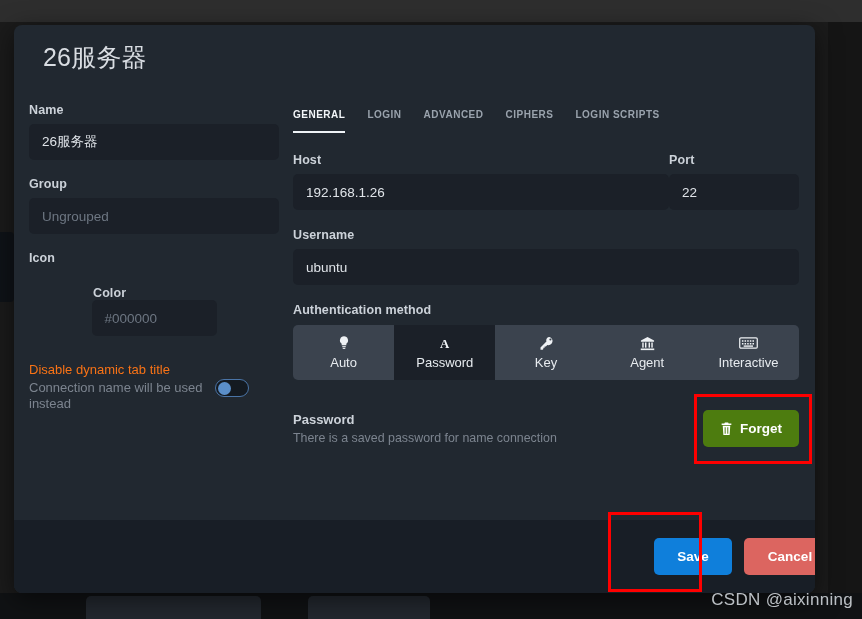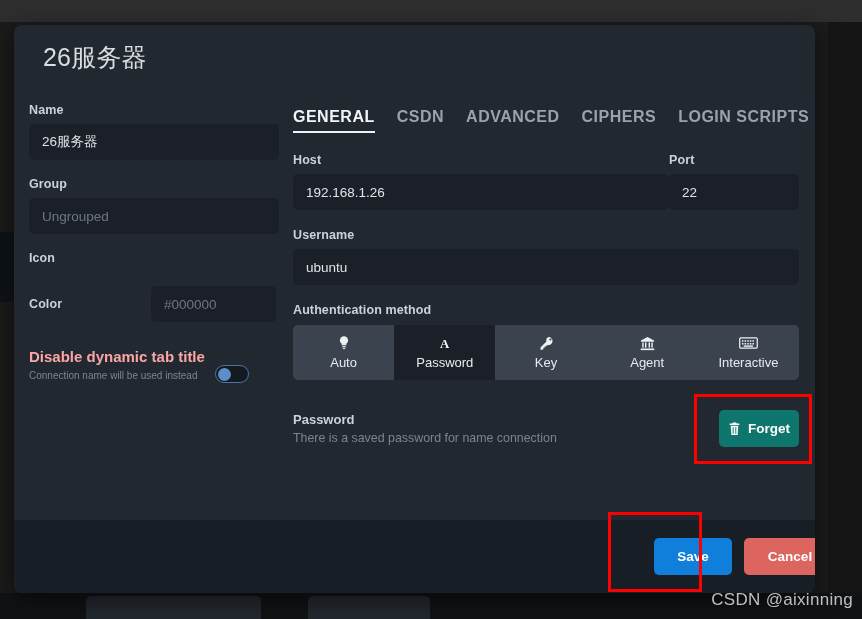--- a/index.html
+++ b/index.html
@@ -95,54 +95,54 @@
 
   .icon-input {
     position: relative;
   }
   .icon-input .glyph {
     position: absolute; right: 12px; top: 50%; transform: translateY(-50%);
     color: #cfd5db; line-height: 0;
   }
 
   .color-row {
-    display: flex; align-items: center; margin-top: 21px;
+    display: flex; align-items: center; margin-top: 21px; flex-direction: column;
   }
   .color-row .field-label { margin-bottom: 0; width: 122px; flex: none; }
   .color-row .input { width: 125px; }
 
   .toggle-row {
     display: flex; align-items: flex-start; margin-top: 26px;
   }
   .toggle-texts { width: 178px; }
-  .toggle-title { font-size: 15px; color: #fca5a5; font-weight: bold; }
+  .toggle-title { font-size: 13px; color: #f97316; font-weight: normal; }
   .toggle-sub {
-    font-size: 10px; color: #7c848f; line-height: 16px; margin-top: 3px;
+    font-size: 13px; color: #7c848f; line-height: 16px; margin-top: 3px;
   }
   .switch {
     width: 34px; height: 18px; border-radius: 9px;
     background: #141a21; border: 1px solid #4a74a6;
     position: relative; flex: none; margin-top: 17px; margin-left: 8px;
   }
   .switch .knob {
     position: absolute; left: 2px; top: 2px;
     width: 13px; height: 13px; border-radius: 50%;
     background: #5b8fc9;
   }
 
   
   .right-col {
     position: absolute; left: 279px; top: 0; width: 506px;
   }
   .tabs {
     display: flex; gap: 22px; align-items: flex-end; height: 30px;
   }
   .tab {
-    font-size: 16px; font-weight: bold; letter-spacing: .5px;
-    color: #9aa3ad; padding-bottom: 7px; position: relative; cursor: pointer;
+    font-size: 10px; font-weight: bold; letter-spacing: .5px;
+    color: #9aa3ad; padding-bottom: 13px; position: relative; cursor: pointer;
     white-space: nowrap;
   }
   .tab.active { color: #f2f5f8; }
   .tab.active::after {
     content: ""; position: absolute; left: 0; right: 0; bottom: 0;
     height: 2px; background: #eef2f6;
   }
 
   .host-port-row { display: flex; margin-top: 20px; }
   .host-group { flex: 1; }
@@ -174,21 +174,21 @@
   .pw-title { font-size: 13px; color: #ccd2d9; font-weight: bold; }
   .pw-sub { font-size: 12.4px; color: #7c848f; margin-top: 4px; }
 
   .btn {
     border: none; border-radius: 5px; cursor: pointer;
     font-family: "Liberation Sans", sans-serif;
     font-weight: bold; color: #fff;
     display: inline-flex; align-items: center; justify-content: center;
     gap: 7px;
   }
-  .btn-forget { background: #0f766e; height: 37px; padding: 0 9px; font-size: 13.5px; }
+  .btn-forget { background: #4d7c0f; height: 37px; padding: 0 17px; font-size: 13.5px; }
   .btn-save   { background: #0f7fdb; height: 37px; width: 78px; font-size: 13.5px; }
   .btn-cancel { background: #dc6560; height: 37px; width: 92px; font-size: 13.5px; }
 
   
   .modal-footer {
     position: absolute; left: 0; bottom: 0; width: 839px; height: 73px;
     background: #181e26;
     display: flex; align-items: center; justify-content: flex-end;
     gap: 12px; padding-right: 17px;
   }
@@ -253,21 +253,21 @@
             <div class="knob"></div>
           </div>
         </div>
 
       </div>
 
       <div class="right-col">
 
         <div class="tabs">
           <div class="tab active">GENERAL</div>
-          <div class="tab">CSDN</div>
+          <div class="tab">LOGIN</div>
           <div class="tab">ADVANCED</div>
           <div class="tab">CIPHERS</div>
           <div class="tab">LOGIN SCRIPTS</div>
         </div>
 
         <div class="host-port-row">
           <div class="host-group">
             <div class="field-label">Host</div>
             <div class="input">192.168.1.26</div>
           </div>

